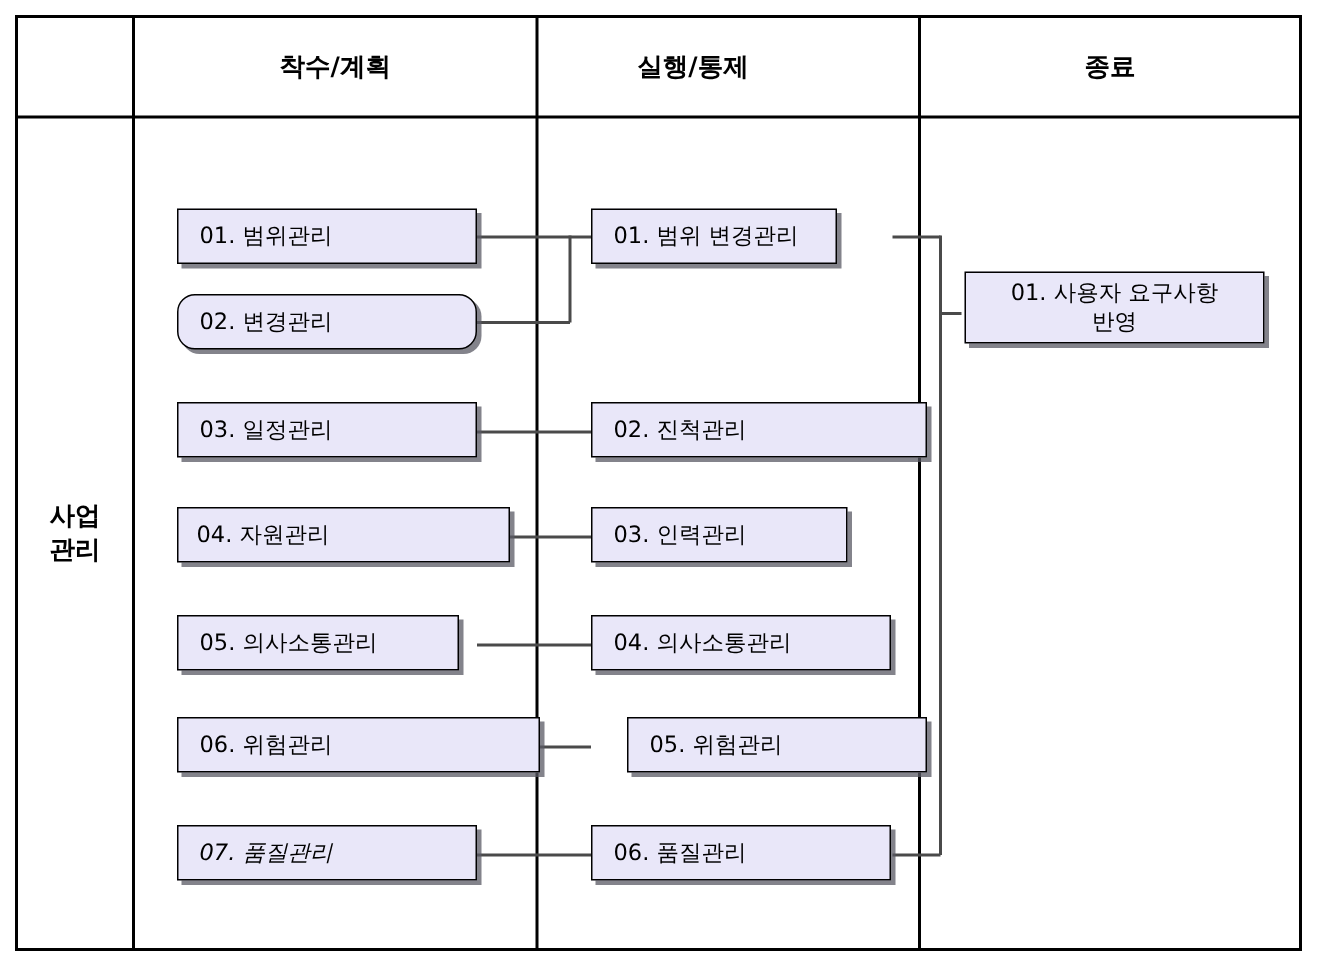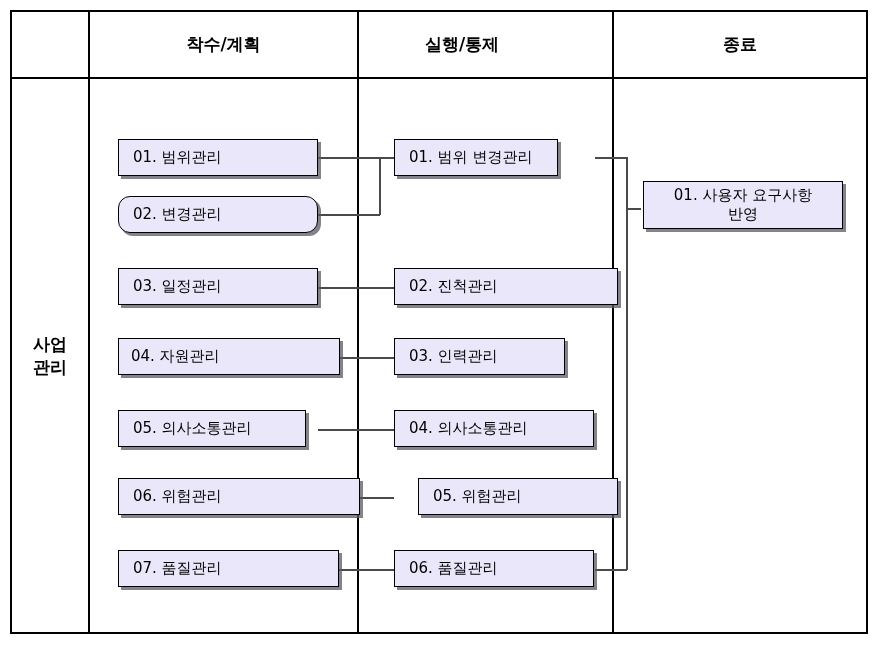--- a/index.html
+++ b/index.html
@@ -152,21 +152,21 @@
   </div>
   <div class="pbox left-text" style="left:118px; top:338px; width:222px; height:37px;padding-left:12px;">
     <span>04. 자원관리</span>
   </div>
   <div class="pbox left-text" style="left:118px; top:410px; width:188px; height:37px;">
     <span>05. 의사소통관리</span>
   </div>
   <div class="pbox left-text" style="left:118px; top:478px; width:242px; height:37px;">
     <span>06. 위험관리</span>
   </div>
-  <div class="pbox left-text" style="left:118px; top:550px; width:221px; height:37px;">
+  <div class="pbox left-text" style="left:118px; top:550px; width:200px; height:37px;font-style:italic;">
     <span>07. 품질관리</span>
   </div>
 
   <div class="pbox left-text" style="left:394px; top:139px; width:164px; height:37px;">
     <span>01. 범위 변경관리</span>
   </div>
   <div class="pbox left-text" style="left:394px; top:268px; width:224px; height:37px;">
     <span>02. 진척관리</span>
   </div>
   <div class="pbox left-text" style="left:394px; top:338px; width:171px; height:37px;">

